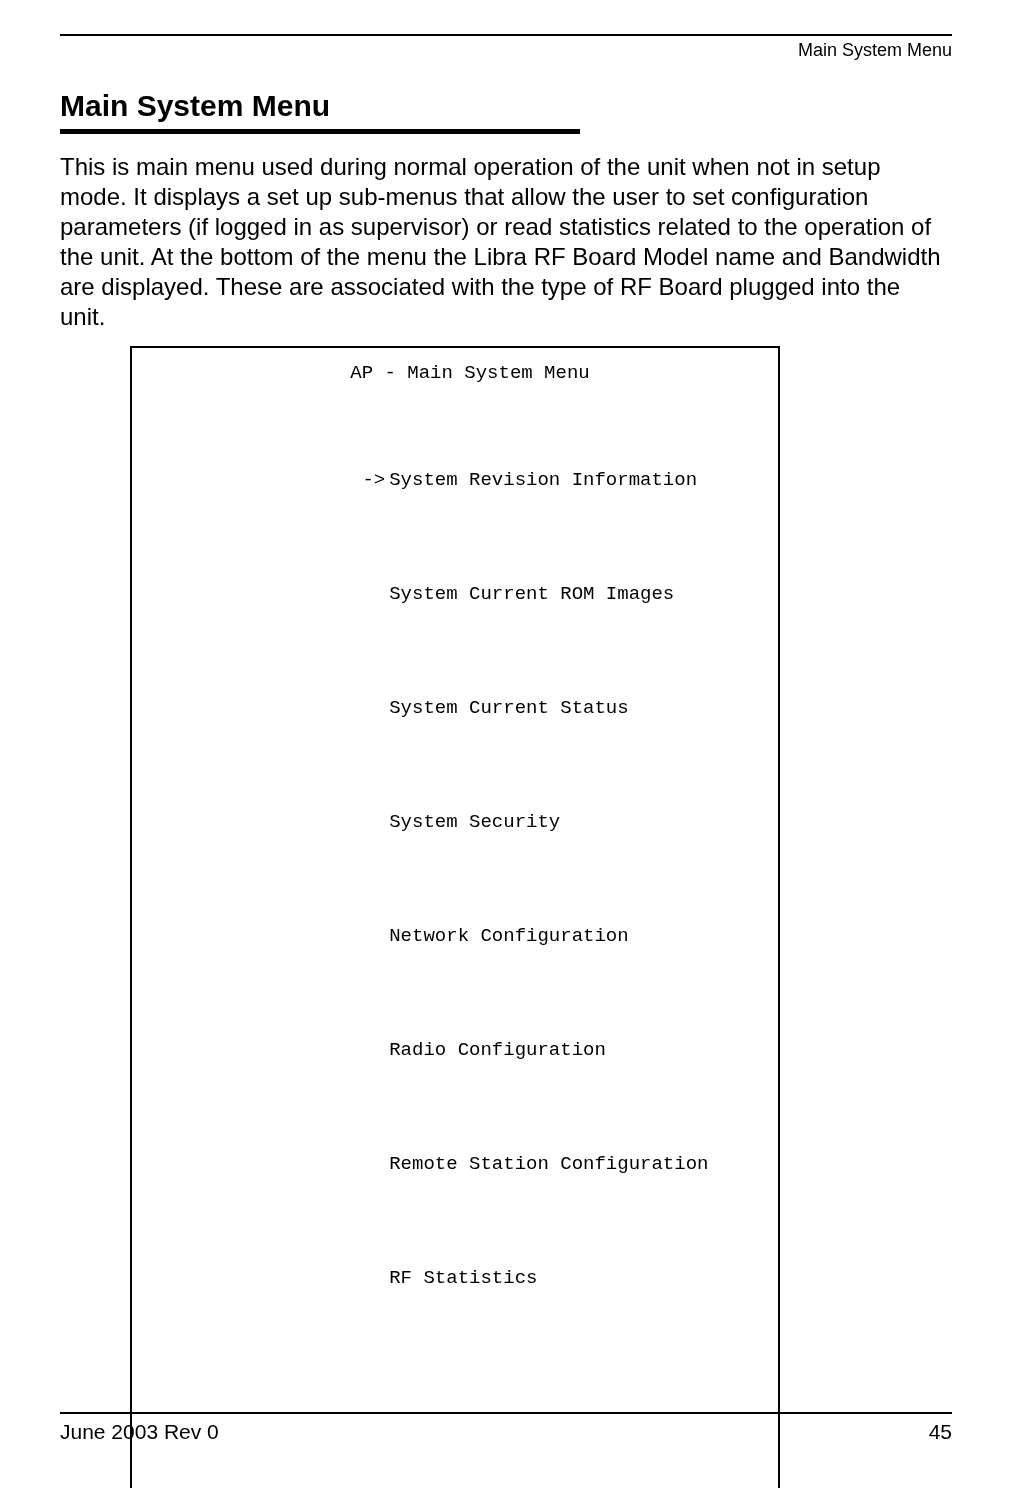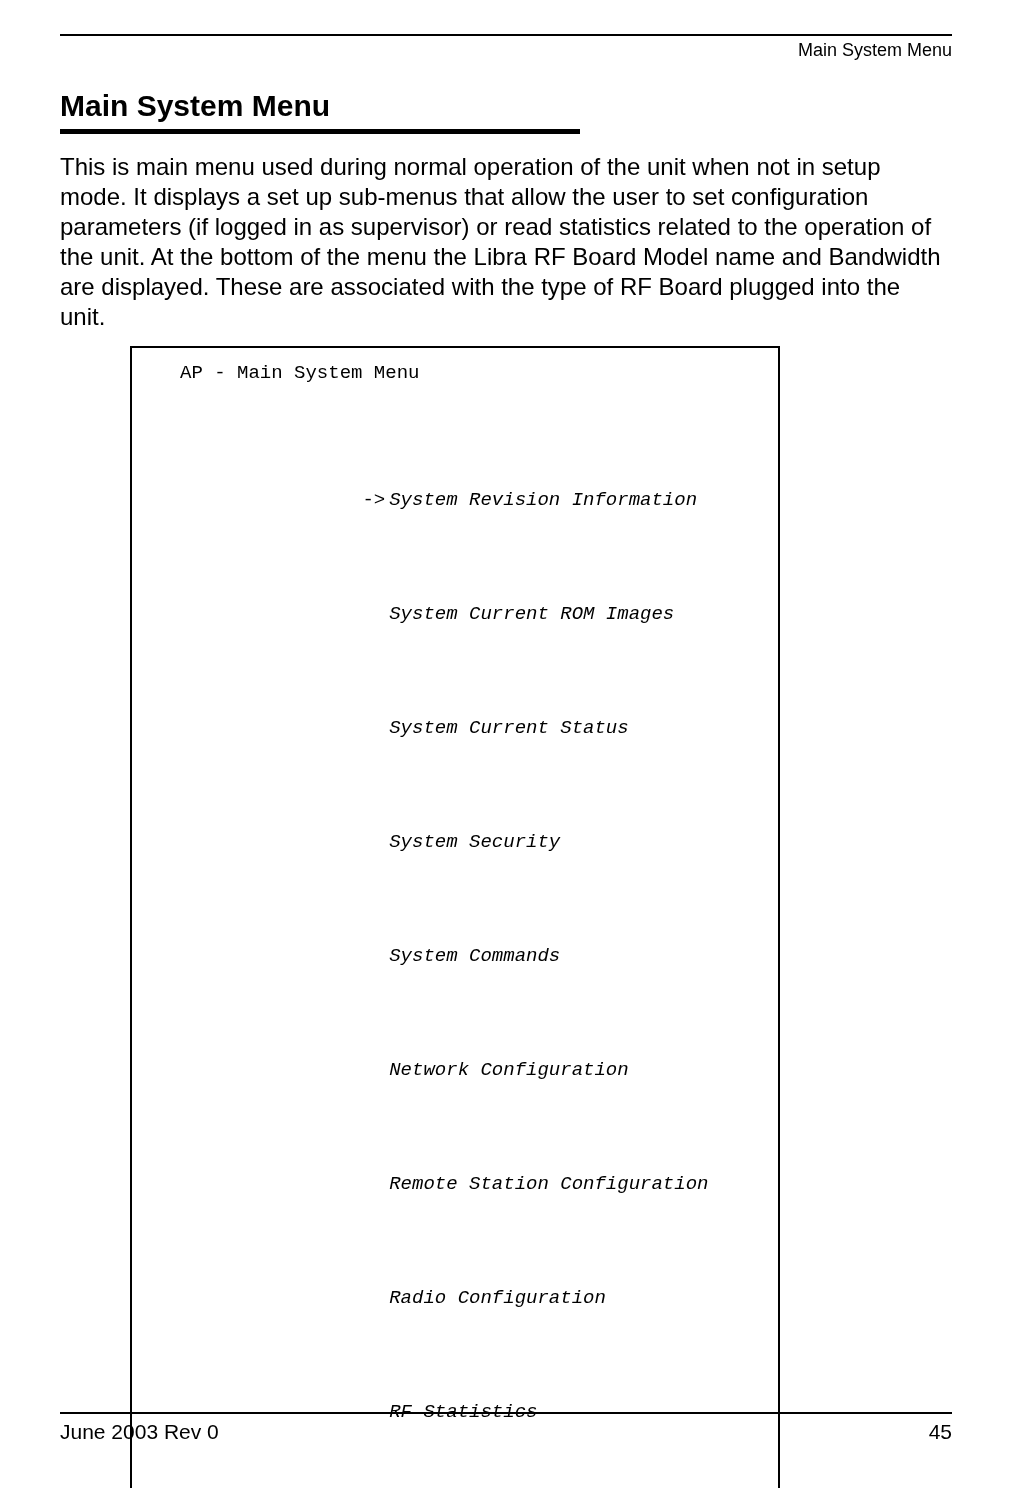--- a/index.html
+++ b/index.html
@@ -49,40 +49,39 @@
     border: 2px solid #000;
     width: 650px;
     margin: 8px 0 0 70px;
     padding: 14px 18px 36px 18px;
     font-family: "Courier New", Courier, monospace;
     font-size: 19px;
     line-height: 1.2;
     box-sizing: border-box;
   }
   .terminal-title {
-    text-align: left;
-    margin-bottom: 36px;
+    text-align: center;
+    margin-bottom: 16px;
     padding-left: 30px;
   }
   .menu-block {
     padding-left: 110px;
     white-space: pre;
   }
   .menu-row {
     display: block;
   }
   .menu-arrow {
     display: inline-block;
     width: 34px;
     text-align: right;
     padding-right: 4px;
   }
   .menu-label {
     display: inline-block;
-    font-style: italic;
   }
   .page-footer {
     position: absolute;
     left: 60px;
     right: 60px;
     bottom: 44px;
     font-size: 21px;
     display: flex;
     justify-content: space-between;
     align-items: flex-start;
@@ -116,30 +115,27 @@
       <span class="menu-row">
         <span class="menu-arrow">  </span><span class="menu-label">System Current ROM Images</span>
       </span>
       <span class="menu-row">
         <span class="menu-arrow">  </span><span class="menu-label">System Current Status</span>
       </span>
       <span class="menu-row">
         <span class="menu-arrow">  </span><span class="menu-label">System Security</span>
       </span>
       <span class="menu-row">
-        <span class="menu-arrow">  </span><span class="menu-label">System Commands</span>
-      </span>
-      <span class="menu-row">
         <span class="menu-arrow">  </span><span class="menu-label">Network Configuration</span>
       </span>
       <span class="menu-row">
-        <span class="menu-arrow">  </span><span class="menu-label">Remote Station Configuration</span>
+        <span class="menu-arrow">  </span><span class="menu-label">Radio Configuration</span>
       </span>
       <span class="menu-row">
-        <span class="menu-arrow">  </span><span class="menu-label">Radio Configuration</span>
+        <span class="menu-arrow">  </span><span class="menu-label">Remote Station Configuration</span>
       </span>
       <span class="menu-row">
         <span class="menu-arrow">  </span><span class="menu-label">RF Statistics</span>
       </span>
       
 
       
 
       
     </div>

